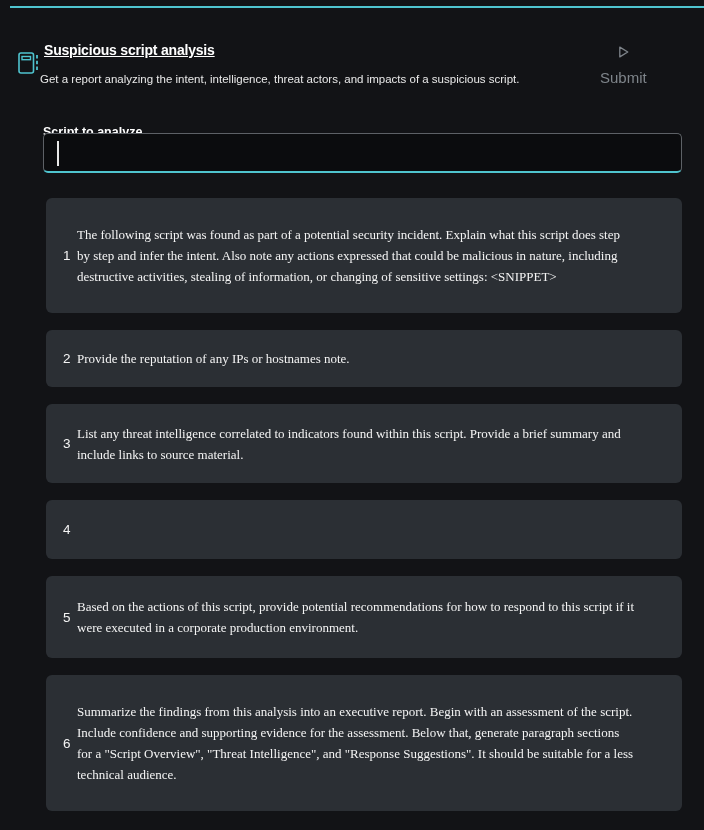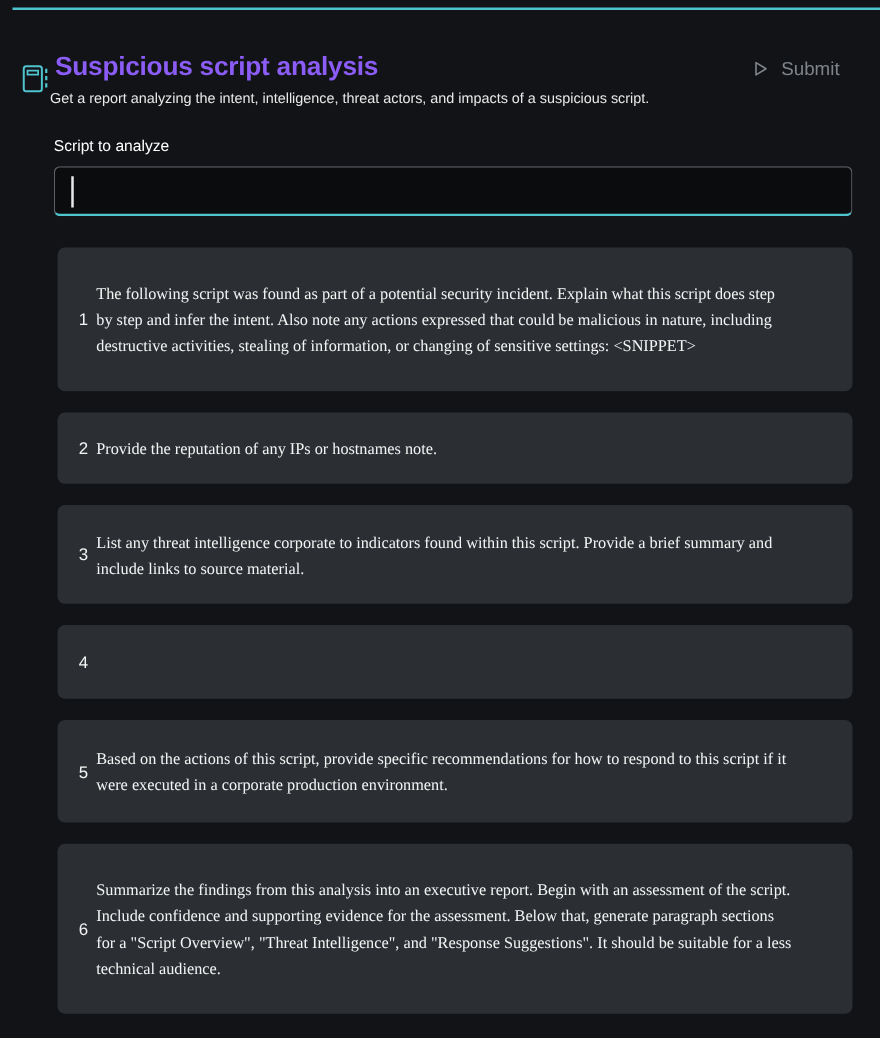--- a/index.html
+++ b/index.html
@@ -16,37 +16,37 @@
     position:relative;width:704px;height:830px;overflow:hidden;
     background:var(--bg);
     font-family:"Liberation Sans",sans-serif;
     -webkit-font-smoothing:antialiased;
   }
   .top-line{position:absolute;top:6px;left:10px;right:0;height:2px;background:var(--accent);}
 
   .pb-icon{position:absolute;left:15px;top:50px;width:26px;height:26px;color:var(--accent);}
   .page-title{
     position:absolute;left:44px;top:42px;
-    font-size:21px;font-weight:700;color:#8b5cf6;letter-spacing:-0.2px;white-space:nowrap;
+    font-size:14px;font-weight:700;color:#ffffff;letter-spacing:-0.2px;white-space:nowrap;text-decoration:underline;
   }
   .page-subtitle{
     position:absolute;left:40px;top:73px;
     font-size:11.5px;color:#e9e9e9;white-space:nowrap;
   }
   .submit-button{
     position:absolute;left:600px;top:44px;height:22px;
     display:flex;align-items:center;gap:9px;
     background:none;border:none;padding:0;margin:0;
-    color:var(--muted);font-size:15px;font-family:inherit;cursor:default;
+    color:var(--muted);font-size:15px;font-family:inherit;cursor:default;flex-direction:column;
   }
   .submit-button svg{display:block;}
 
   .field-label{
-    position:absolute;left:43px;top:110px;
-    font-size:12.5px;font-weight:400;color:#ffffff;
+    position:absolute;left:43px;top:125px;
+    font-size:12.5px;font-weight:700;color:#ffffff;
   }
   .input-wrap{
     position:absolute;left:43px;top:133px;width:639px;height:40px;
     background:var(--input-bg);
     border:1px solid #5d6166;border-bottom:2px solid var(--accent);
     border-radius:5px;
   }
   .input-wrap textarea{
     position:absolute;inset:0;width:100%;height:100%;
     background:transparent;border:none;outline:none;resize:none;
@@ -118,30 +118,30 @@
       <span class="txt">The following script was found as part of a potential security incident. Explain what this script does step by step and infer the intent. Also note any actions expressed that could be malicious in nature, including destructive activities, stealing of information, or changing of sensitive settings: &lt;SNIPPET&gt;</span>
     </div>
 
     <div class="card c2">
       <span class="num">2</span>
       <span class="txt">Provide the reputation of any IPs or hostnames note.</span>
     </div>
 
     <div class="card c3">
       <span class="num">3</span>
-      <span class="txt">List any threat intelligence corporate to indicators found within this script. Provide a brief summary and include links to source material.</span>
+      <span class="txt">List any threat intelligence correlated to indicators found within this script. Provide a brief summary and include links to source material.</span>
     </div>
 
     <div class="card c4">
       <span class="num">4</span>
     </div>
 
     <div class="card c5">
       <span class="num">5</span>
-      <span class="txt">Based on the actions of this script, provide specific recommendations for how to respond to this script if it were executed in a corporate production environment.</span>
+      <span class="txt">Based on the actions of this script, provide potential recommendations for how to respond to this script if it were executed in a corporate production environment.</span>
     </div>
 
     <div class="card c6">
       <span class="num">6</span>
       <span class="txt">Summarize the findings from this analysis into an executive report. Begin with an assessment of the script. Include confidence and supporting evidence for the assessment. Below that, generate paragraph sections for a "Script Overview", "Threat Intelligence", and "Response Suggestions". It should be suitable for a less technical audience.</span>
     </div>
 
   </div>
 
 </div>

